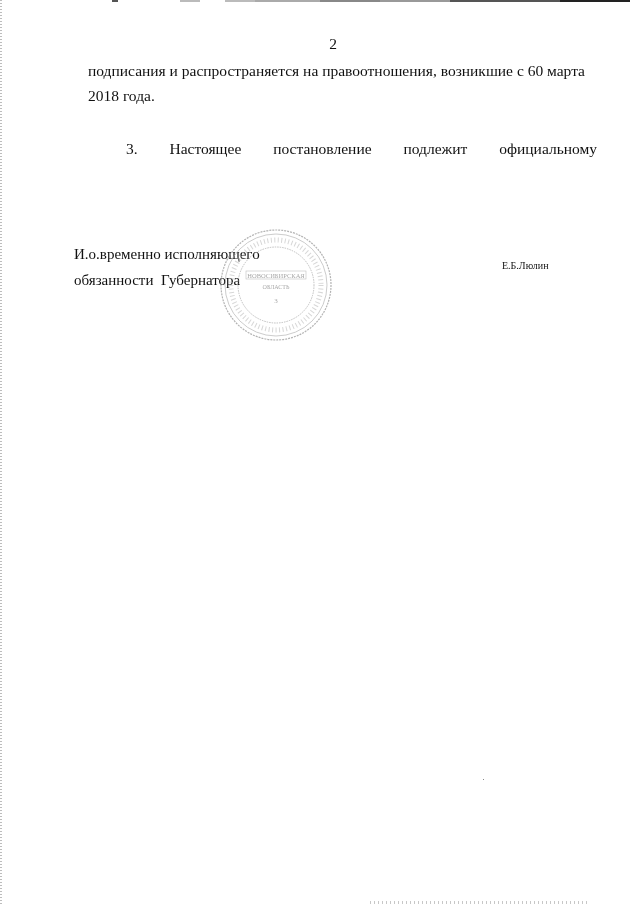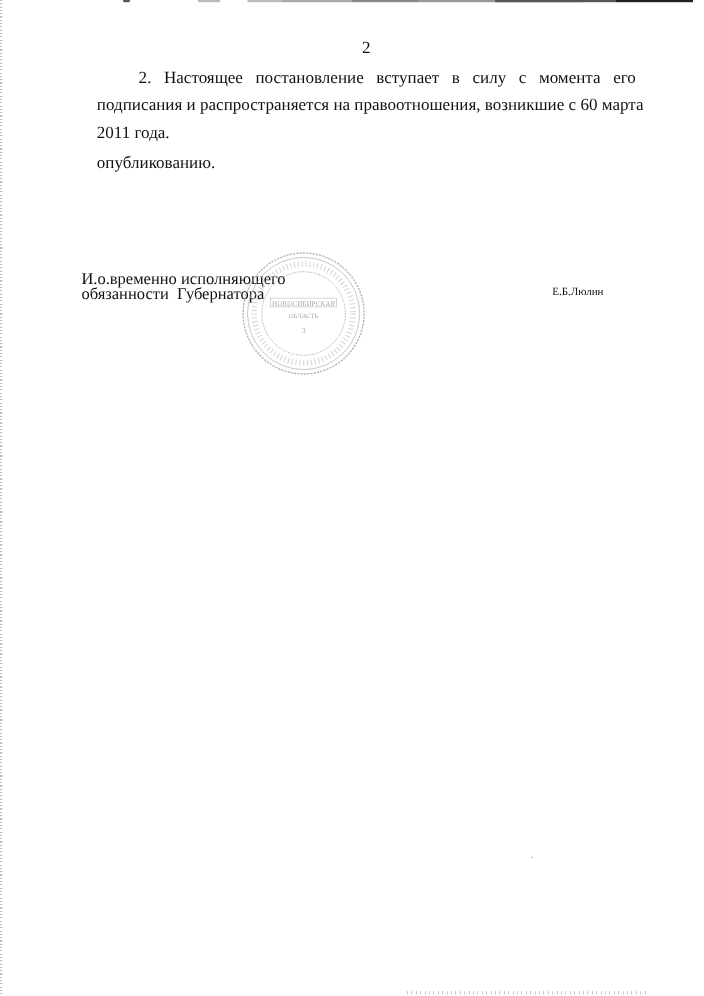--- a/index.html
+++ b/index.html
@@ -65,32 +65,31 @@
   <span style="left:450px;width:110px;background:#555;"></span>
   <span style="left:560px;width:70px;background:#222;"></span>
 </div>
 <div class="left-edge"></div>
 <div class="bottom-marks"></div>
 <div class="speck"></div>
 
 <div class="page-number">2</div>
 
 <div class="para" id="p2">
-  <span class="line indent">2. Настоящее постановление вступает в силу с момента его</span>
   <span class="line">подписания и распространяется на правоотношения, возникшие с 60 марта</span>
-  <span class="line last">2011 года.</span>
+  <span class="line last">2018 года.</span>
 </div>
 
 <div class="para" id="p3">
-  <span class="line last">опубликованию.</span>
+  <span class="line indent" style="word-spacing:28px;">3. Настоящее постановление подлежит официальному</span>
 </div>
 
 <div class="sig-title">
   <div>И.о.временно исполняющего</div>
-  <div style="white-space:pre;">обязанности  Губернатора</div>
+  <div style="white-space:pre;margin-top:12px;">обязанности  Губернатора</div>
 </div>
 
 <div class="sig-name">Е.Б.Люлин</div>
 
 <svg class="stamp" viewBox="0 0 116 116">
   <circle cx="58" cy="58" r="55" fill="none" stroke="#9a9a9a" stroke-width="1.2" stroke-dasharray="2 1"></circle>
   <circle cx="58" cy="58" r="51" fill="none" stroke="#aaaaaa" stroke-width="0.8"></circle>
   <circle cx="58" cy="58" r="38" fill="none" stroke="#a0a0a0" stroke-width="0.9" stroke-dasharray="1.5 1"></circle>
   <circle cx="58" cy="58" r="45" fill="none" stroke="#bbbbbb" stroke-width="5" stroke-dasharray="1 2.5" opacity=".8"></circle>
   <rect x="28" y="44" width="60" height="8" fill="none" stroke="#aaaaaa" stroke-width=".6"></rect>

